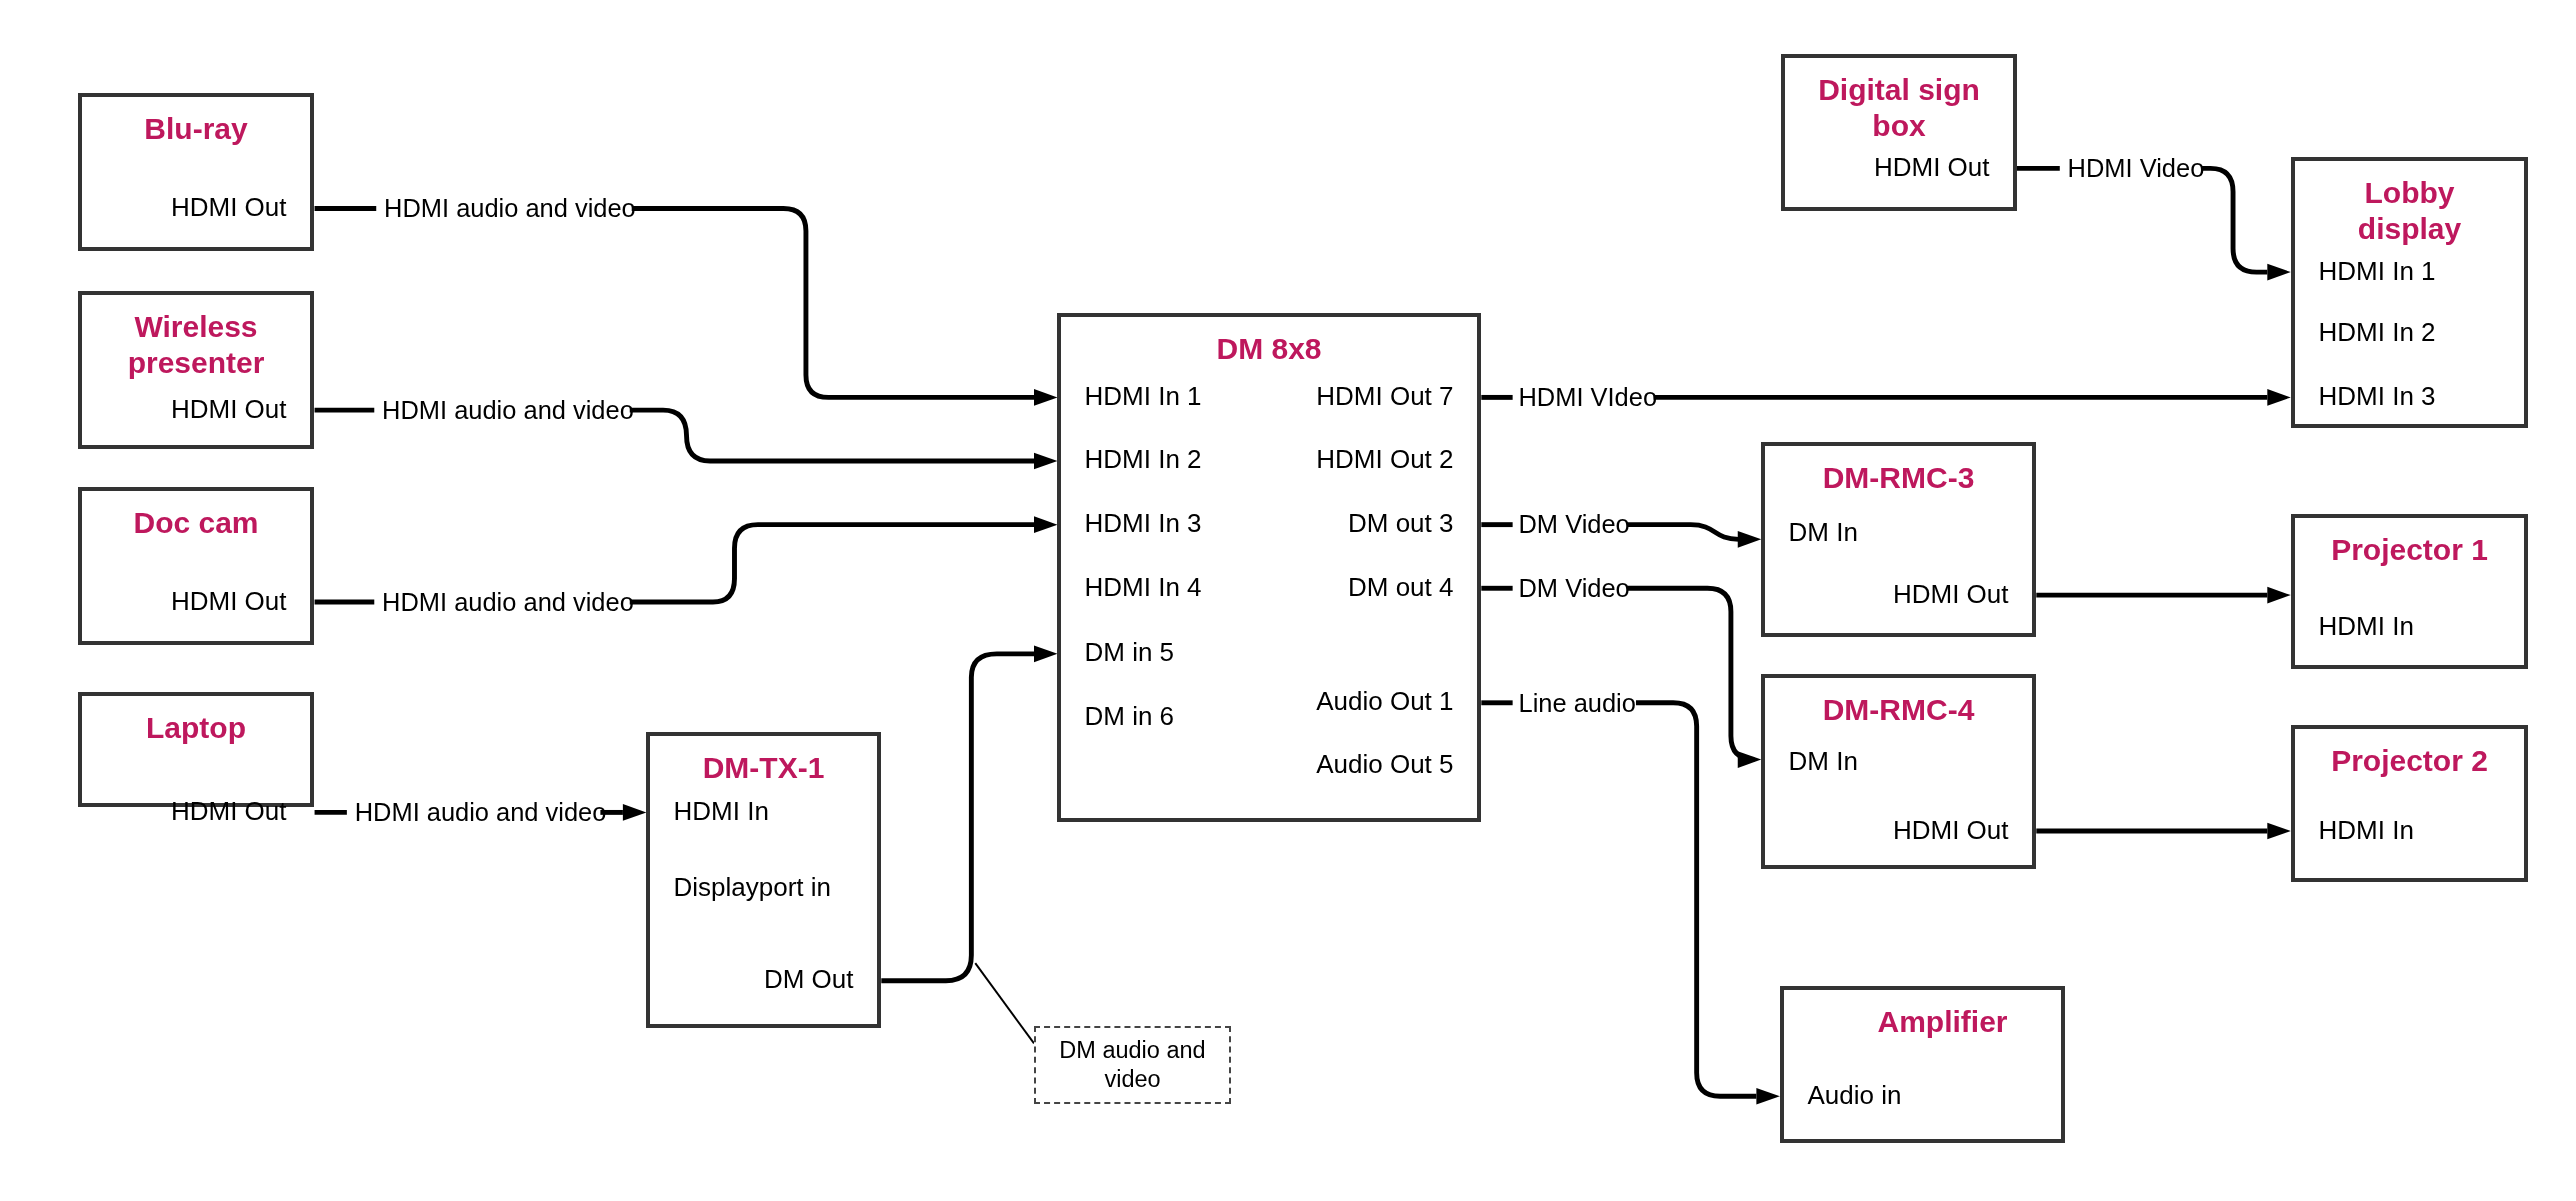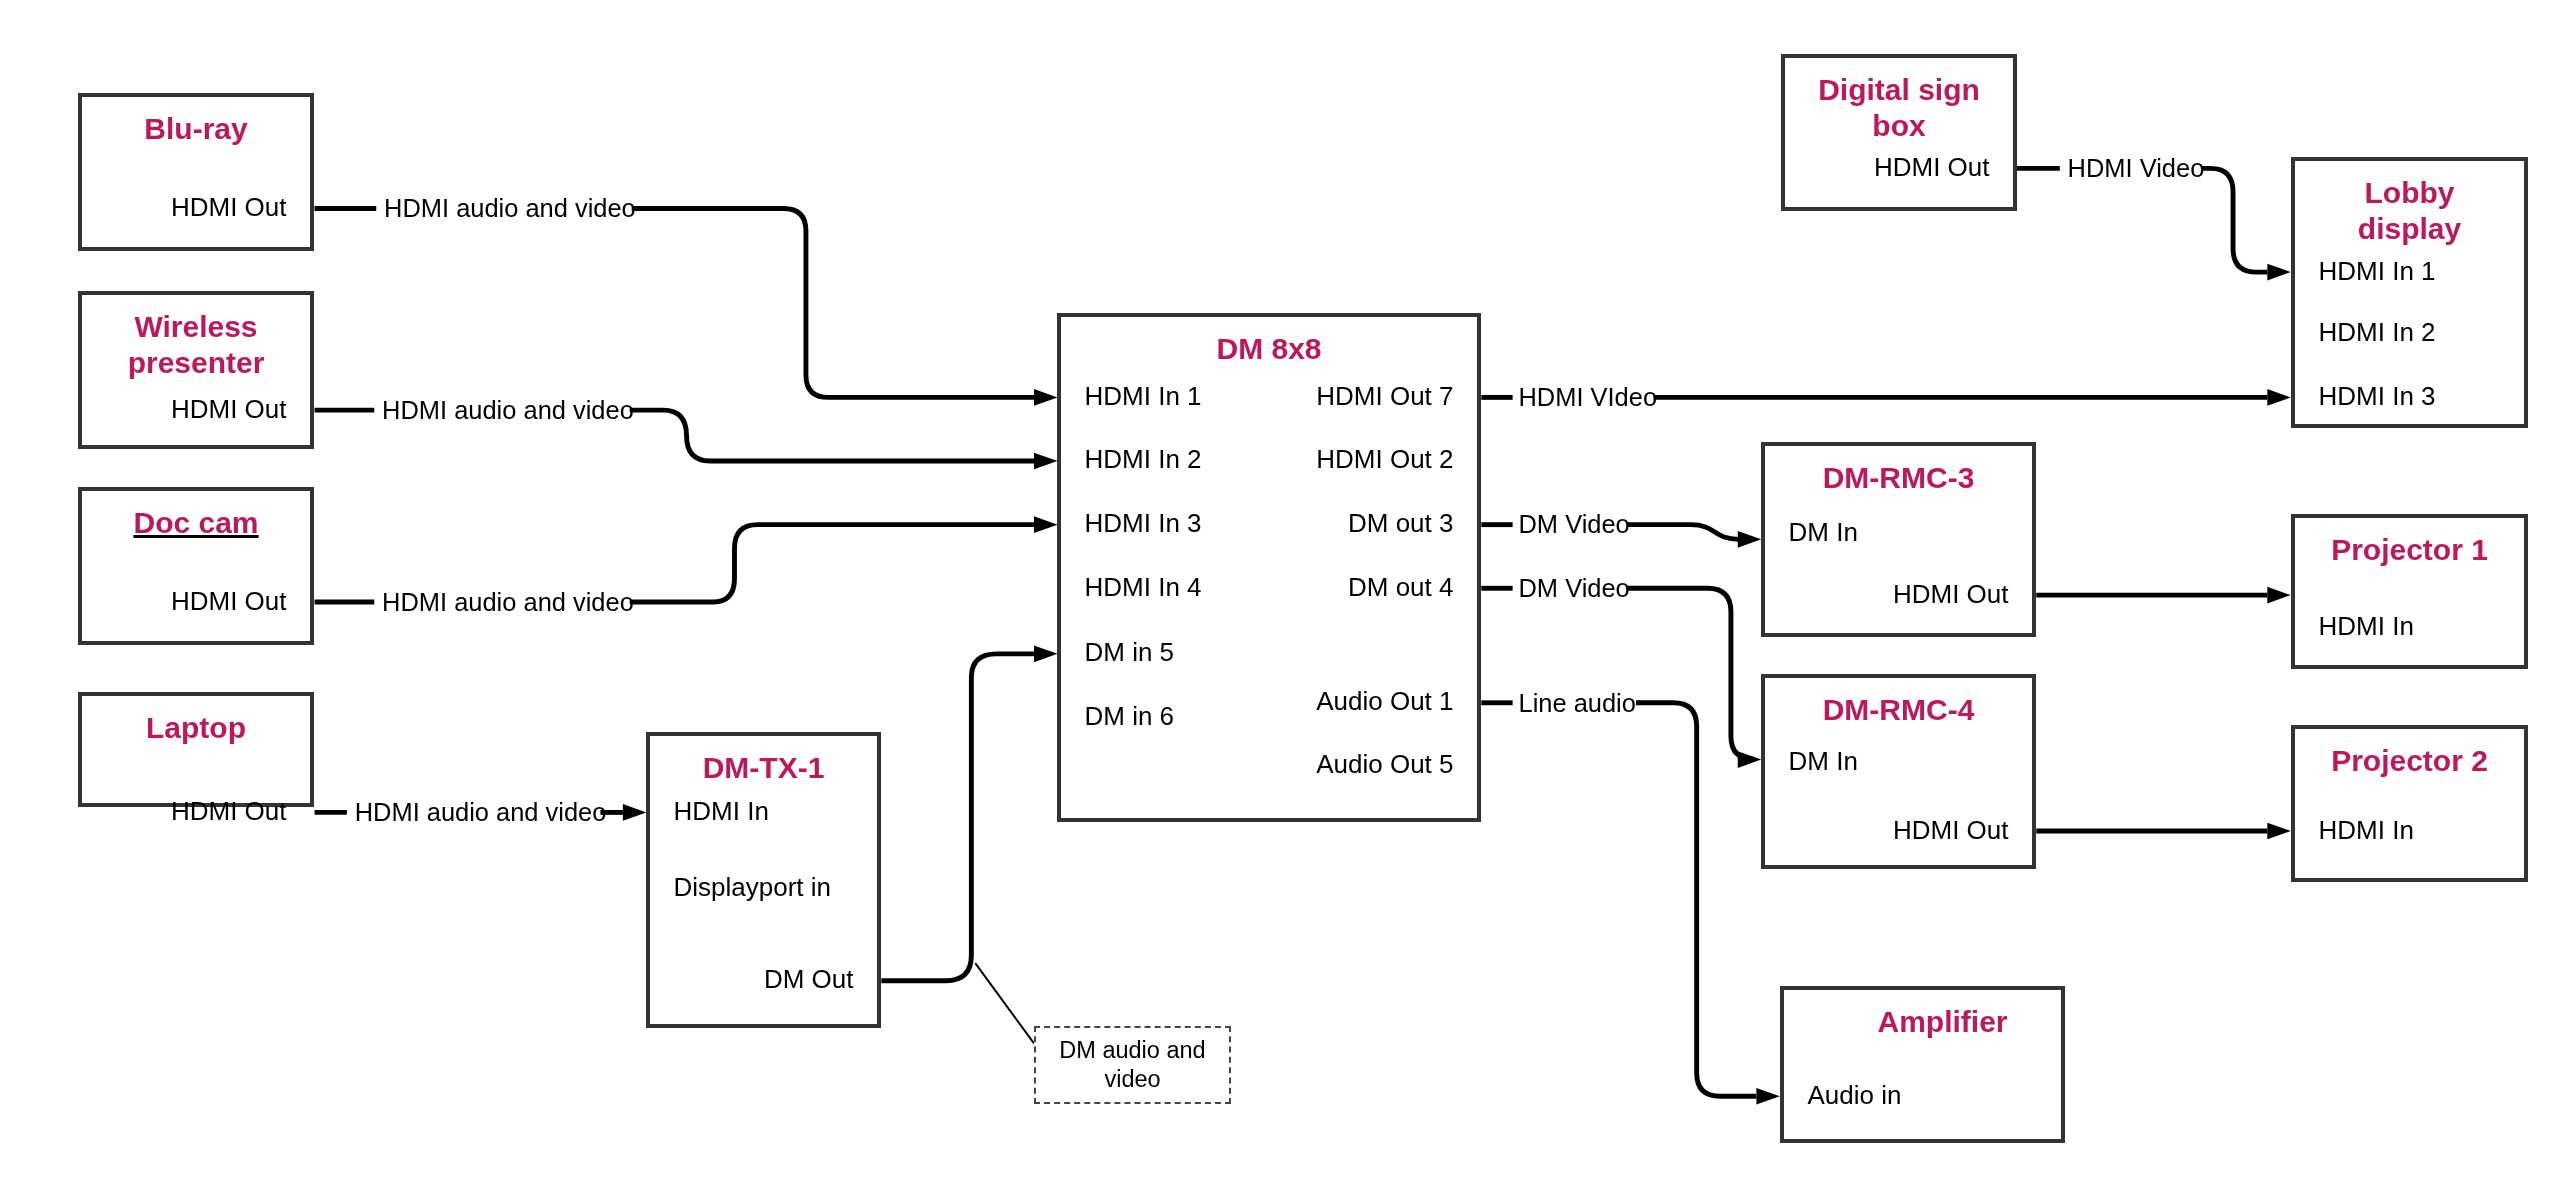--- a/index.html
+++ b/index.html
@@ -100,21 +100,21 @@
     <span>DM audio and video</span>
   </div>
 <div class="node" style="left: 78px; top: 93px; width: 236px; height: 158px;">
       <div class="node-title">Blu-ray</div>
       <div class="port port-r" style="top: 94px;">HDMI Out</div>
     </div>
     <div class="node" style="left: 78px; top: 291px; width: 236px; height: 158px;">
       <div class="node-title" style="max-width: 196px;">Wireless presenter</div>
       <div class="port port-r" style="top: 98px;">HDMI Out</div>
     </div>
-    <div class="node" style="left: 78px; top: 487px; width: 236px; height: 158px; text-decoration: underline;">
+    <div class="node" style="left: 78px; top: 487px; width: 236px; height: 158px;">
       <div class="node-title">Doc cam</div>
       <div class="port port-r" style="top: 94px;">HDMI Out</div>
     </div>
     <div class="node" style="left: 78px; top: 692px; width: 236px; height: 115px;">
       <div class="node-title">Laptop</div>
       <div class="port port-r" style="top: 99px;">HDMI Out</div>
     </div>
     <div class="node" style="left: 646px; top: 732px; width: 235px; height: 296px;">
       <div class="node-title">DM-TX-1</div>
       <div class="port port-l" style="top: 59px;">HDMI In</div>

